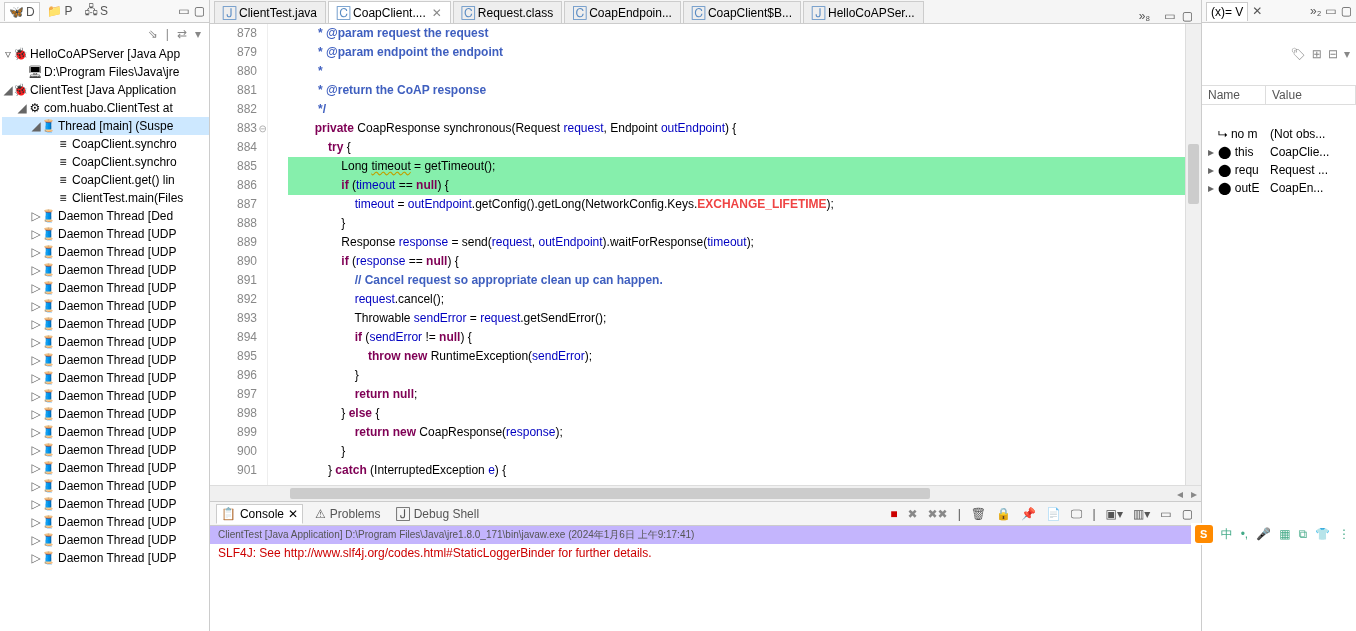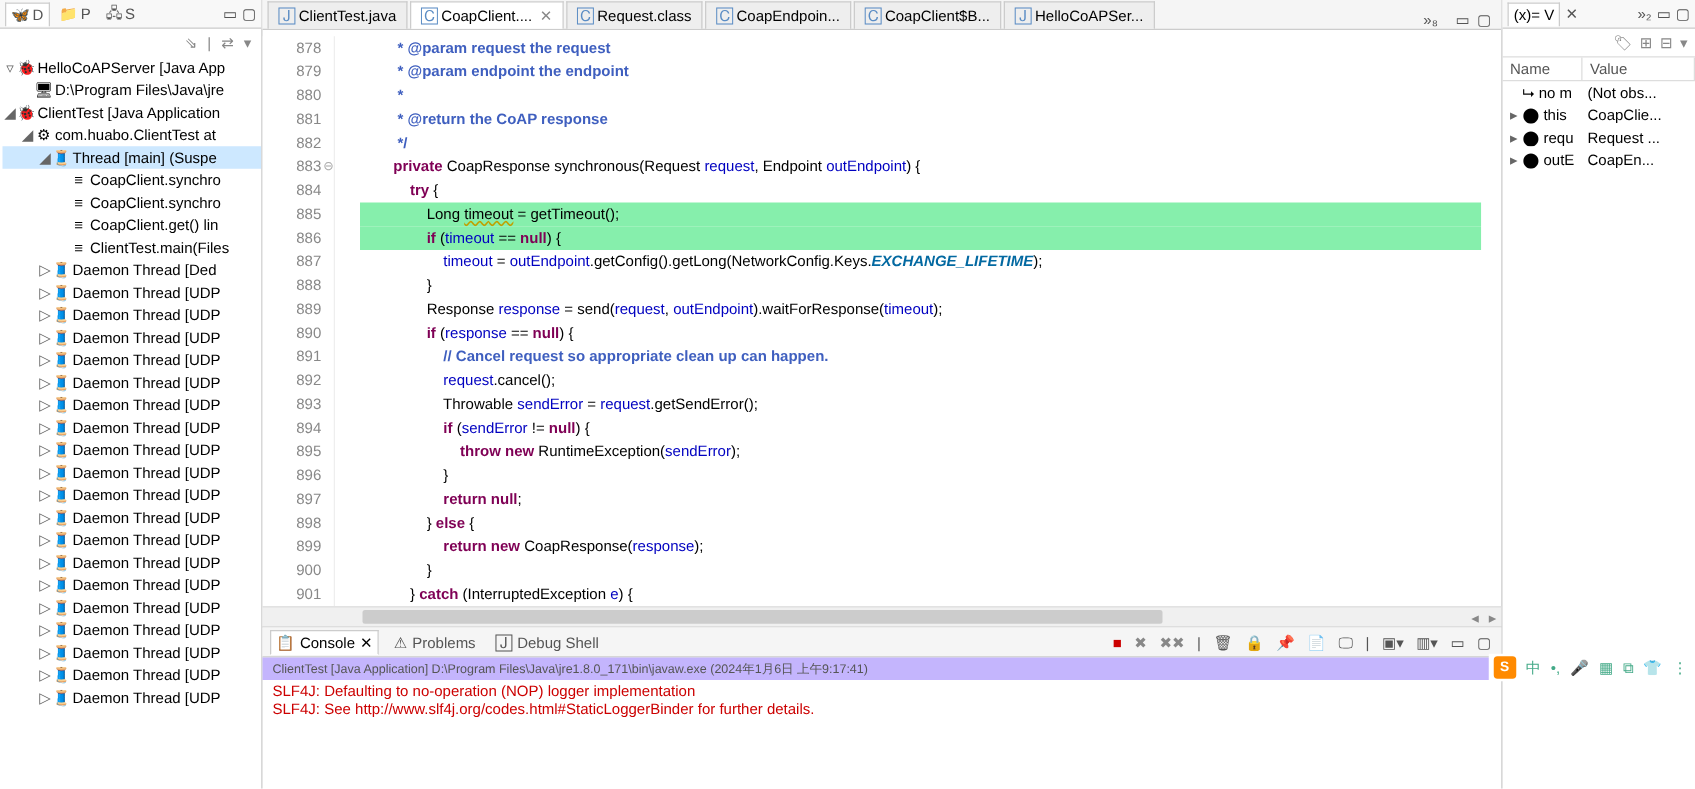--- a/index.html
+++ b/index.html
@@ -25,54 +25,54 @@
 
 .etabs { height: 24px; display: flex; align-items: flex-end; background: #f5f5f5; border-bottom: 1px solid #ccc; padding-left: 4px; }
 .etab { height: 22px; display: flex; align-items: center; gap: 4px; padding: 0 8px; border: 1px solid #ccc; border-bottom: none; margin-right: 2px; background: #eee; cursor: pointer; white-space: nowrap; }
 .etab.active { background: #fff; }
 .etab .ic { width: 12px; color: #5a8cc4; }
 .etab .x { color: #888; margin-left: 2px; }
 .etabs .more { margin-left: auto; padding: 0 6px; color: #555; }
 .etabs .winctl { display: flex; gap: 6px; padding: 0 8px; color: #555; }
 
 
-.editor { flex: 1; display: flex; overflow: hidden; position: relative; align-items: flex-end; }
+.editor { flex: 1; display: flex; overflow: hidden; position: relative; }
 .gutter { width: 58px; background: #fff; border-right: 1px solid #eee; text-align: right; padding-right: 10px; color: #888; font-family: Consolas, monospace; font-size: 13px; line-height: 19px; }
 .gutter .ln { height: 19px; position: relative; }
 .gutter .arrow::before { content: ""; position: absolute; left: -18px; top: 5px; width: 0; height: 0; border-top: 4px solid transparent; border-bottom: 4px solid transparent; border-left: 6px solid #4a90d9; }
 .gutter .fold::after { content: "⊖"; position: absolute; right: -10px; top: 0; color: #aaa; font-size: 10px; }
 .code { flex: 1; font-family: Consolas, monospace; font-size: 13px; line-height: 19px; white-space: pre; overflow: auto; position: relative; padding-left: 20px; }
 .code .line { height: 19px; }
 .code .hl-green { background: #86efac; }
 .code .hl-blue { background: #86efac; }
 .kw { color: #7f0055; font-weight: bold; }
 .cm { color: #3f5fbf; font-weight: bold; }
 .fld { color: #0000c0; }
-.st { color: #0369a1; font-style: italic; font-weight: bold; }
+.st { color: #ef4444; font-weight: bold; }
 .warn { text-decoration: underline wavy #c0a000; }
 .vscroll { width: 16px; background: #f0f0f0; border-left: 1px solid #ddd; position: relative; }
 .vscroll .thumb { position: absolute; left: 2px; right: 2px; top: 120px; height: 60px; background: #ccc; border-radius: 2px; }
 .hscroll { height: 16px; background: #f0f0f0; border-top: 1px solid #ddd; position: relative; }
 .hscroll .thumb { position: absolute; top: 2px; bottom: 2px; left: 80px; width: 640px; background: #ccc; border-radius: 2px; }
 .hscroll .arrows { position: absolute; right: 4px; top: 1px; color: #888; display: flex; gap: 8px; }
 
 
 .console-wrap { height: 130px; border-top: 1px solid #ccc; display: flex; flex-direction: column; }
 .ctabs { height: 24px; display: flex; align-items: center; background: #f5f5f5; border-bottom: 1px solid #ccc; padding: 0 6px; gap: 8px; }
 .ctab { display: flex; align-items: center; gap: 4px; padding: 2px 4px; cursor: pointer; color: #555; }
 .ctab.active { background: #fff; border: 1px solid #ccc; border-bottom: 1px solid #fff; color: #000; }
 .ctabs .tools { margin-left: auto; display: flex; gap: 6px; color: #555; align-items: center; }
 .ctabs .tools span { cursor: pointer; padding: 0 2px; }
 .red { color: #cc0000; }
 .gray { color: #888; }
 .clabel { font-size: 10px; color: #555; padding: 2px 8px; background: #c4b5fd; }
 .cout { flex: 1; font-family: Consolas, monospace; font-size: 13px; padding: 2px 8px; color: #cc0000; overflow: hidden; }
 
 
-.right { width: 154px; display: flex; flex-direction: column; }
+.right { width: 154px; display: flex; flex-direction: column; gap: 20px; }
 .rtabs { height: 23px; border-bottom: 1px solid #ccc; display: flex; align-items: center; padding: 0 4px; gap: 4px; background: #f8f8f8; color: #555; }
 .rtabs .tab { padding: 2px 4px; display: flex; align-items: center; gap: 2px; }
 .rtabs .tab.active { background: #fff; border: 1px solid #ccc; border-bottom: none; color: #000; }
 .rtool { height: 22px; display: flex; justify-content: flex-end; align-items: center; gap: 6px; padding-right: 6px; color: #888; }
 .vars-head { height: 20px; display: flex; border-top: 1px solid #ddd; border-bottom: 1px solid #ddd; }
 .vars-head div { padding: 2px 6px; border-right: 1px solid #ddd; color: #555; }
 .vars { flex: 1; }
 .var-row { display: flex; height: 18px; align-items: center; }
 .var-row .n { width: 64px; padding-left: 6px; white-space: nowrap; overflow: hidden; }
 .var-row .v { flex: 1; padding-left: 4px; white-space: nowrap; overflow: hidden; }
@@ -370,21 +370,20 @@
         <span>🖵</span>
         <span>|</span>
         <span>▣▾</span>
         <span>▥▾</span>
         <span>▭</span>
         <span>▢</span>
       </div>
     </div>
     <div class="clabel">ClientTest [Java Application] D:\Program Files\Java\jre1.8.0_171\bin\javaw.exe (2024年1月6日 上午9:17:41)</div>
     <div class="cout" id="cout">
-        <div>SLF4J: Defaulting to no-operation (NOP) logger implementation</div>
         <div>SLF4J: See http://www.slf4j.org/codes.html#StaticLoggerBinder for further details.</div>
       </div>
   </div>
 </div>
 
 <div class="right">
   <div class="rtabs">
     <span class="tab active">(x)= V</span>
     <span class="x">✕</span>
     <span style="margin-left:auto">»₂</span>

